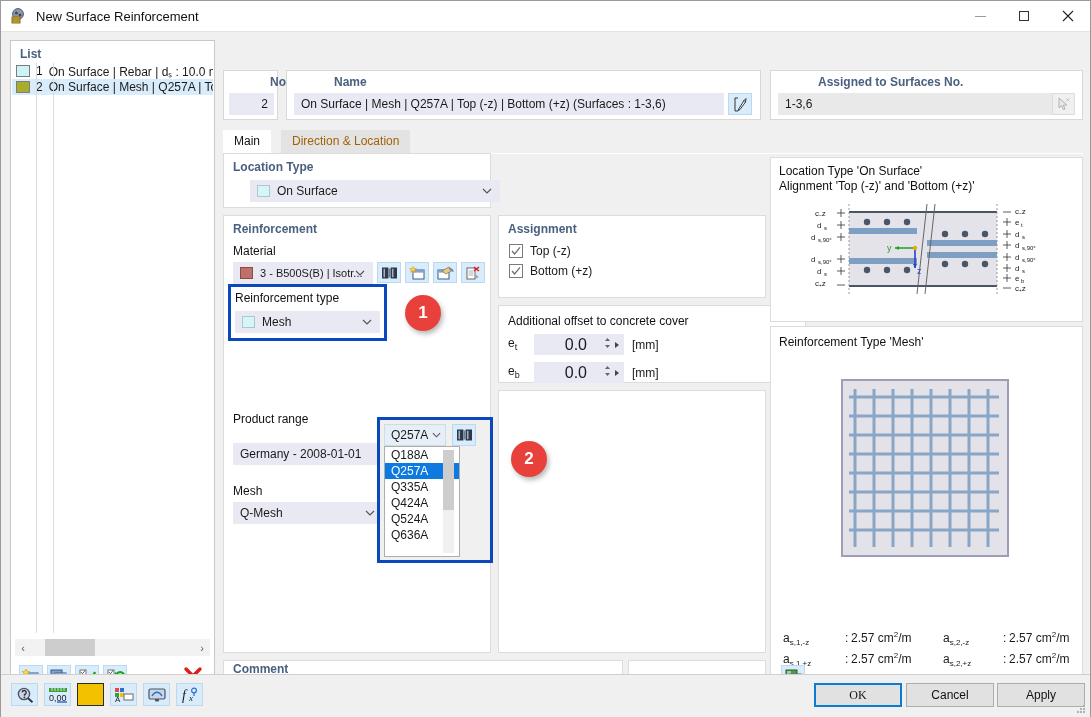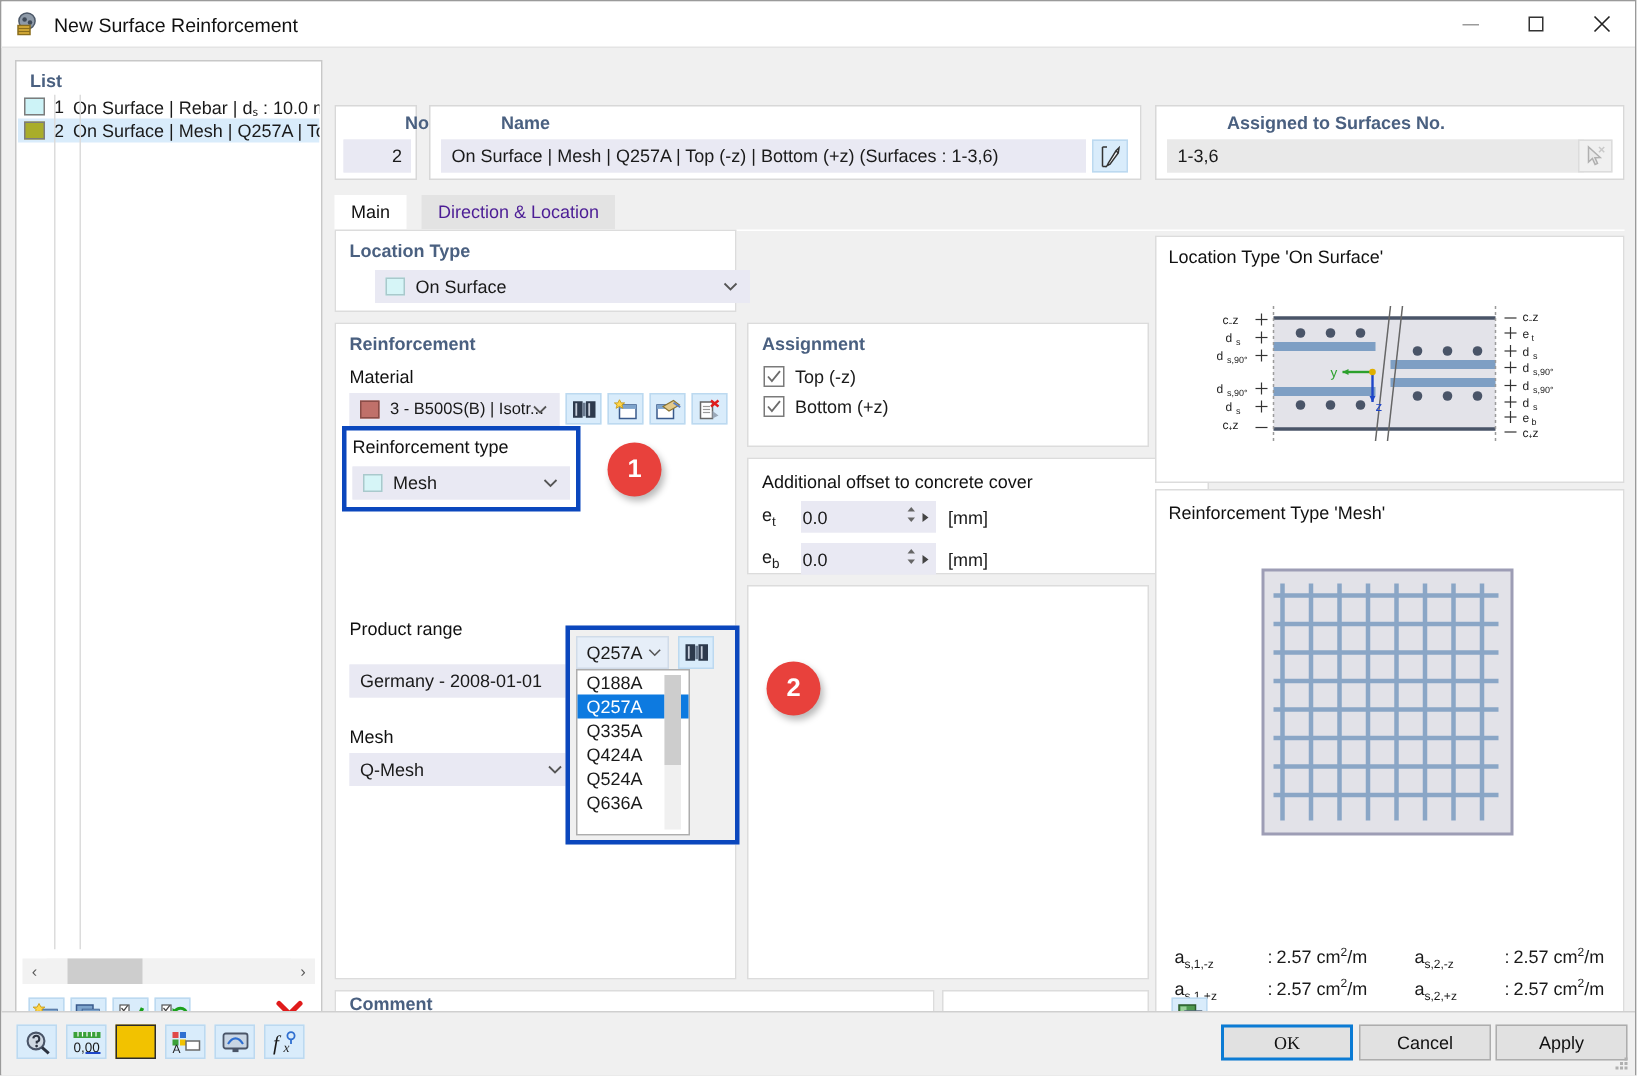--- a/index.html
+++ b/index.html
@@ -82,21 +82,21 @@
                line-height:21px; font-size:12px; }
   .asg-pick { position:absolute; right:7px; top:22px; width:23px; height:22px;
               background:#f0f0f0; border:1px solid #dcdcdc;
               display:flex; align-items:center; justify-content:center; }
 
   
   .tabbar { position:absolute; left:222px; top:98px; width:860px; height:23px; }
   .tab { position:absolute; top:0; height:23px; line-height:22px; font-size:12px;
          padding:0 11px; }
   .tab.active { background:#ffffff; color:#111; }
-  .tab.inactive { background:#e3e3e3; color:#4c1d95; }
+  .tab.inactive { background:#e3e3e3; color:#a16207; }
   .tab-underline { position:absolute; left:0; top:23px; width:860px; height:1px; }
 
   
   .pane { position:absolute; left:222px; top:121px; width:860px; height:544px; }
 
   .card { position:absolute; background:#ffffff; border:1px solid #dcdcdc; }
 
   .fld-label { font-size:12px; color:#111; }
   .combo { background:#e9e9f3; border:1px solid #e9e9f3; height:22px; position:relative;
            display:flex; align-items:center; padding-left:6px; font-size:12px; }
@@ -118,21 +118,21 @@
   
   .cbrow { display:flex; align-items:center; margin-bottom:6px; font-size:12px; }
   .cbox { width:14px; height:14px; border:1px solid #7a7a7a; background:#fff;
           margin-right:7px; position:relative; flex:none; }
 
   
   .spinrow { display:flex; align-items:center; font-size:12px; margin-bottom:7px; }
   .spin-lbl { width:26px; font-size:12px; }
   .spin-field { width:90px; height:21px; background:#e9e9f3; border:1px solid #e9e9f3;
                 position:relative; display:flex; align-items:center; }
-  .spin-val { flex:1; padding-right:36px; font-size:12px; }
+  .spin-val { flex:1; text-align:right; padding-right:36px; font-size:16px; }
   .spin-arrows { position:absolute; right:12px; top:2px; display:flex; flex-direction:column;
                  align-items:center; justify-content:center; }
   .spin-more { position:absolute; right:3px; top:50%; transform:translateY(-50%); }
   .unit { margin-left:8px; font-size:12px; }
 
   
   .ddlist { position:absolute; background:#ffffff; border:1px solid #adadad; }
   .ddopt { height:16px; line-height:16px; padding-left:6px; font-size:12px; white-space:nowrap; }
   .ddopt.sel { background:#0d7ae0; color:#fff; }
   .dd-scroll { position:absolute; right:1px; top:1px; bottom:1px; width:13px; background:#f0f0f0; }
@@ -524,20 +524,21 @@
         </div>
       </div>
       <div class="badge" style="left:288px; top:288px;">
         <span>2</span>
       </div>
 
     </div>
 
     <div class="rinfo" style="left:769px; top:125px; width:313px; height:165px;">
       <div class="rinfo-title" style="padding:6px 0 0 8px">Location Type 'On Surface'</div>
+      <div class="rinfo-title" style="padding:0 0 0 8px">Alignment 'Top (-z)' and 'Bottom (+z)'</div>
 
       <svg width="300" height="112" viewBox="0 0 300 112" style="position:absolute;left:6px;top:42px;">
 
         <rect x="72" y="12" width="148" height="74" fill="#e3e3e9"></rect>
         <line x1="72" y1="12" x2="220" y2="12" stroke="#4a5568" stroke-width="2.2"></line>
         <line x1="72" y1="86" x2="220" y2="86" stroke="#4a5568" stroke-width="2.2"></line>
 
         <rect x="72" y="28" width="68" height="6" fill="#7e9fc4"></rect>
         <rect x="150" y="40" width="70" height="6" fill="#7e9fc4"></rect>
         <rect x="72" y="58" width="68" height="6" fill="#7e9fc4"></rect>

